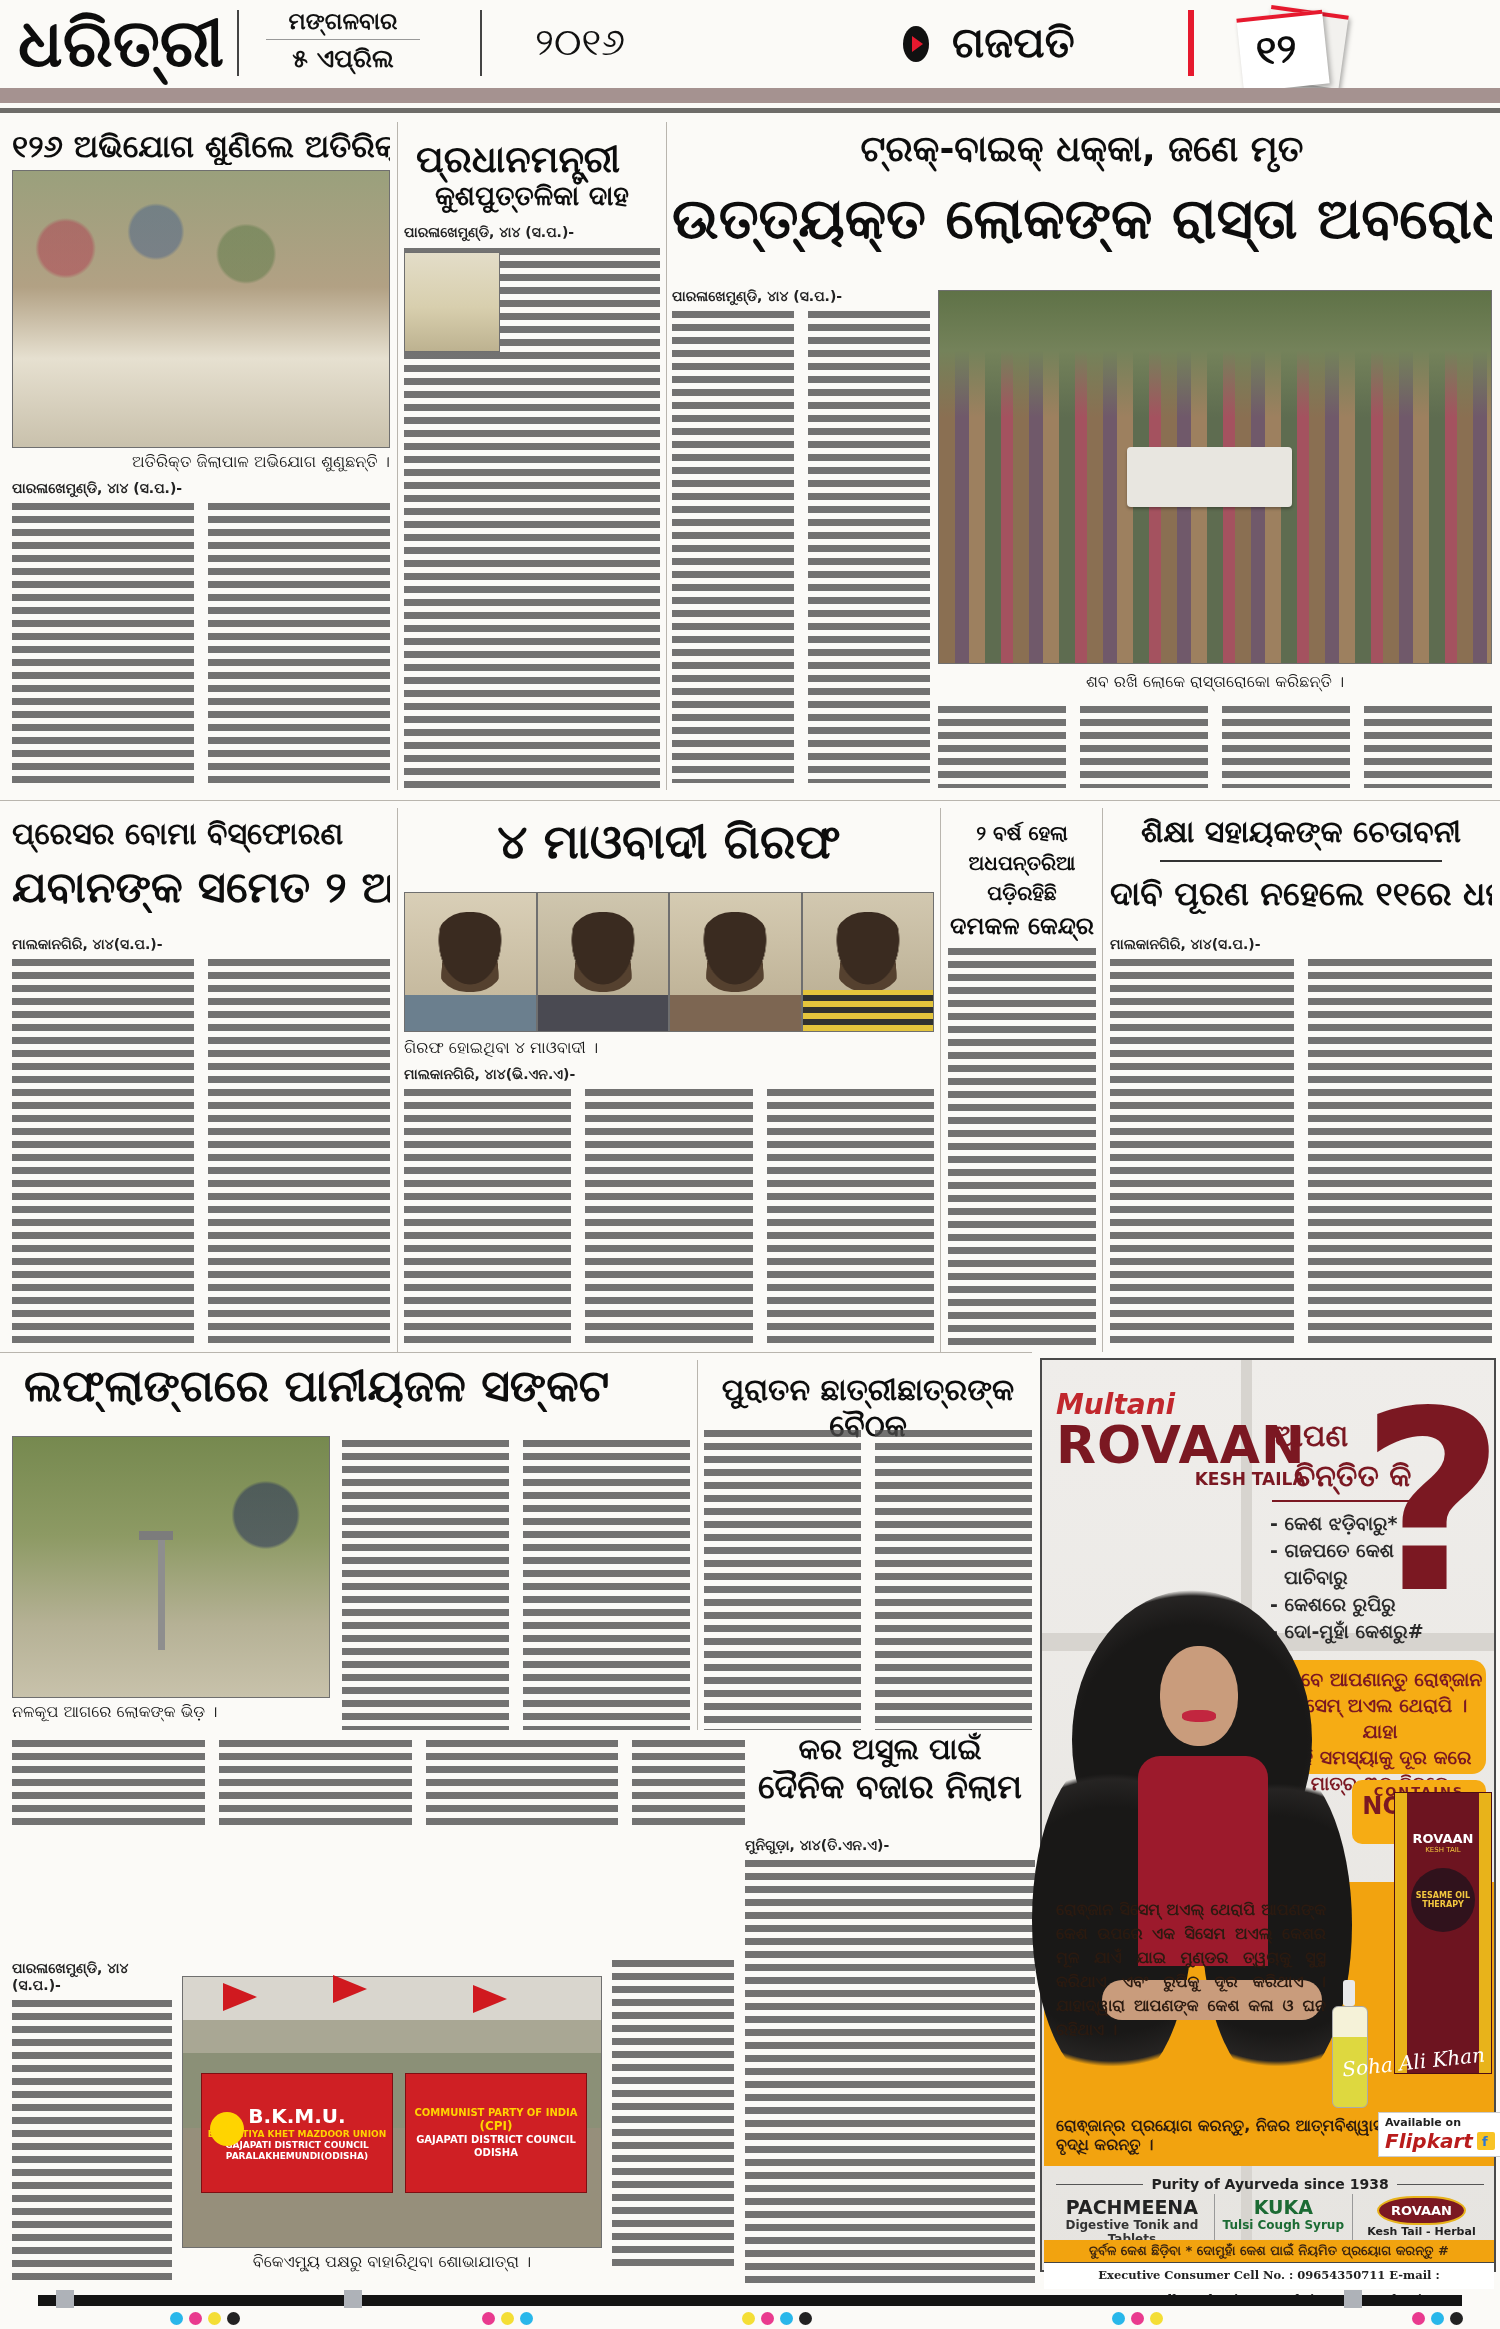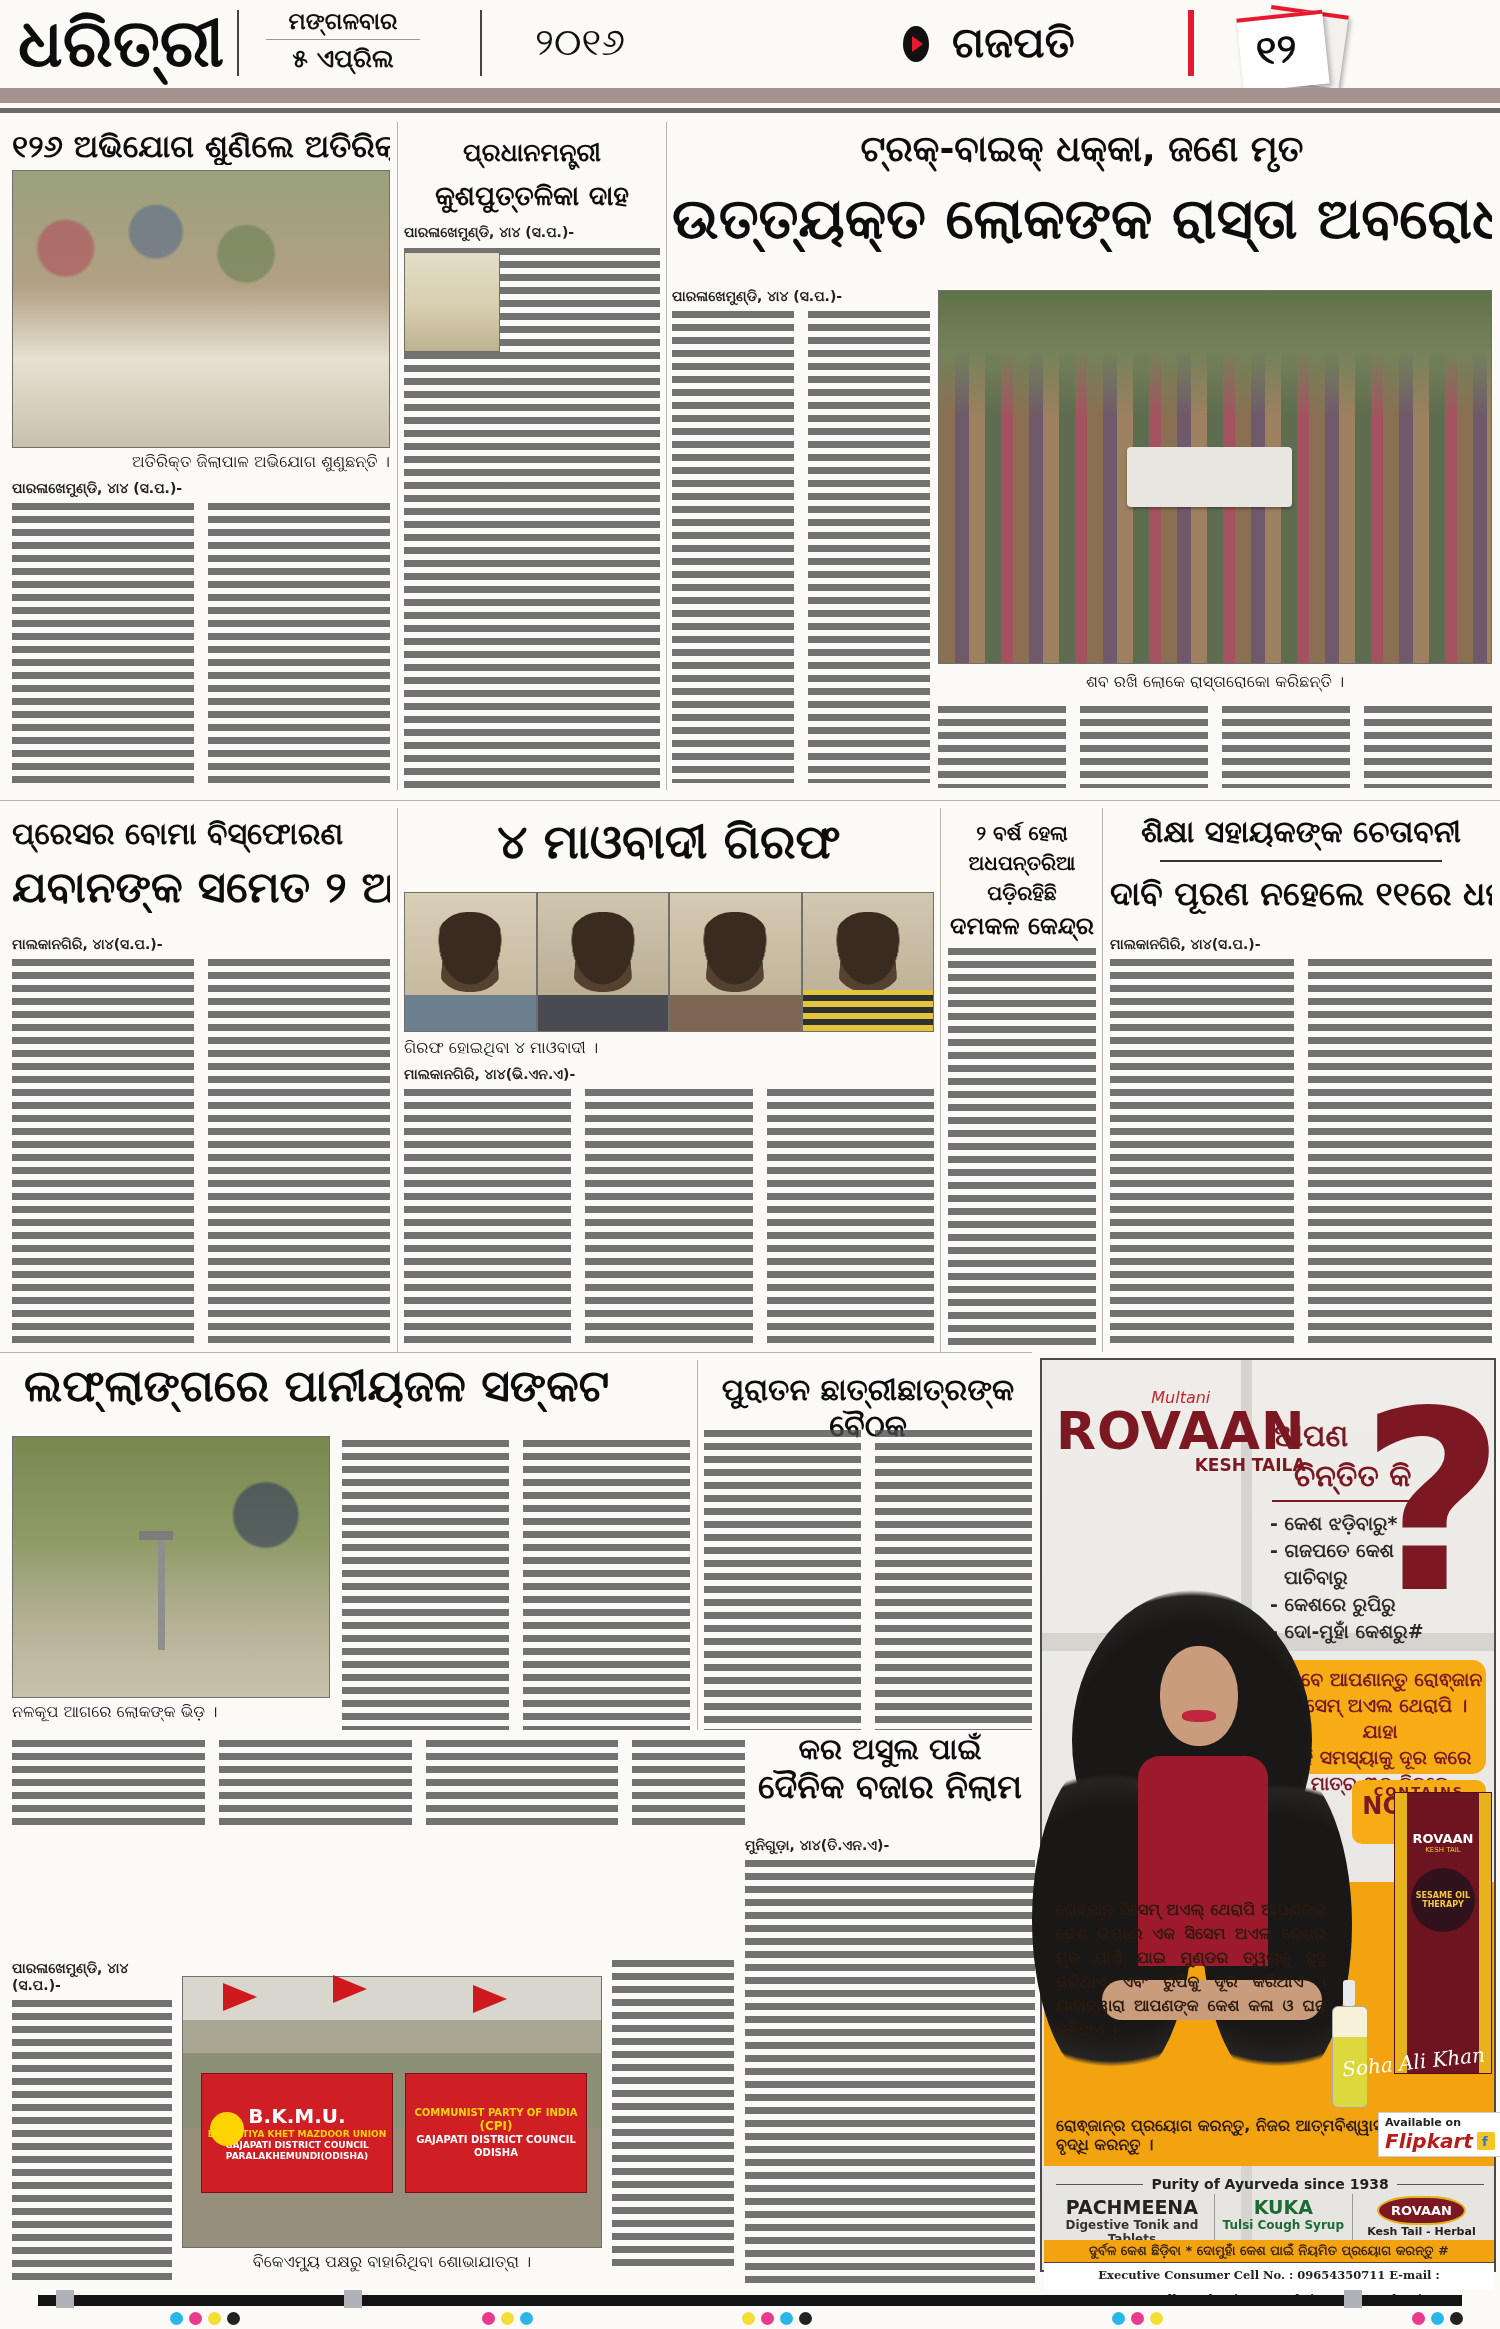--- a/index.html
+++ b/index.html
@@ -96,21 +96,21 @@
   <div class="abs" style="left:12px;top:480px;width:378px;height:308px;">
     <div class="dateline">ପାରଳାଖେମୁଣ୍ଡି, ୪ା୪ (ସ.ପ.)-</div>
     <div class="cols" style="height:284px;margin-top:6px;">
         <div class="ft"></div>
         <div class="ft"></div>
       </div>
   </div>
 
   <div class="abs vrule" style="left:397px;top:122px;height:668px;"></div>
 
-  <div class="abs hl center" style="left:404px;top:138px;width:256px;font-size:25px;">ପ୍ରଧାନମନ୍ତ୍ରୀ</div>
+  <div class="abs hl center" style="left:390px;top:138px;width:256px;font-size:37px;">ପ୍ରଧାନମନ୍ତ୍ରୀ</div>
   <div class="abs hl center" style="left:404px;top:180px;width:256px;font-size:27px;">କୁଶପୁତ୍ତଳିକା ଦାହ</div>
   <div class="abs dateline" style="left:404px;top:224px;width:256px;">ପାରଳାଖେମୁଣ୍ଡି, ୪ା୪ (ସ.ପ.)-</div>
   <div class="abs ft" style="left:404px;top:248px;width:256px;height:540px;"></div>
   <div class="abs photo ph-small" style="left:404px;top:252px;width:96px;height:100px;"></div>
 
   <div class="abs vrule" style="left:666px;top:122px;height:668px;"></div>
 
   <div class="abs hl center" style="left:672px;top:128px;width:820px;font-size:36px;">ଟ୍ରକ୍-ବାଇକ୍ ଧକ୍କା, ଜଣେ ମୃତ</div>
   <div class="abs hl" style="left:672px;top:186px;width:820px;font-size:56px;white-space:nowrap;overflow:hidden;">ଉତ୍ତ୍ୟକ୍ତ ଲୋକଙ୍କ ରାସ୍ତା ଅବରୋଧ</div>
   <div class="abs" style="left:672px;top:288px;width:258px;height:500px;">
@@ -253,21 +253,21 @@
       <div class="w" style="font-size:10px;">GAJAPATI DISTRICT COUNCIL</div>
       <div class="w" style="font-size:10px;">ODISHA</div>
     </div>
   </div>
   <div class="abs caption center" style="left:182px;top:2252px;width:420px;">ବିକେଏମ୍ୟୁ ପକ୍ଷରୁ ବାହାରିଥିବା ଶୋଭାଯାତ୍ରା ।</div>
   <div class="abs ft" style="left:612px;top:1960px;width:122px;height:306px;"></div>
 
   <div id="ad" class="abs">
 
     <div class="abs" style="left:14px;top:28px;">
-      <div style="font-style:italic;color:#c1272d;font-weight:400;font-size:16px;text-align:center;">Multani</div>
+      <div style="font-style:italic;color:#c1272d;font-weight:700;font-size:28px;">Multani</div>
       <div class="maroon" style="font-weight:900;font-size:52px;line-height:48px;letter-spacing:1px;">ROVAAN</div>
       <div class="maroon right" style="font-weight:700;font-size:17px;">KESH TAILA</div>
     </div>
 
     <div class="abs maroon" style="left:318px;top:18px;font-size:250px;font-weight:900;line-height:250px;">?</div>
 
     <div class="abs adq" style="left:232px;top:58px;font-size:30px;">ଆପଣ</div>
     <div class="abs adq" style="left:252px;top:98px;font-size:30px;">ଚିନ୍ତିତ କି</div>
     <div class="abs" style="left:230px;top:140px;width:180px;height:2px;background:#7b1822;"></div>
 

